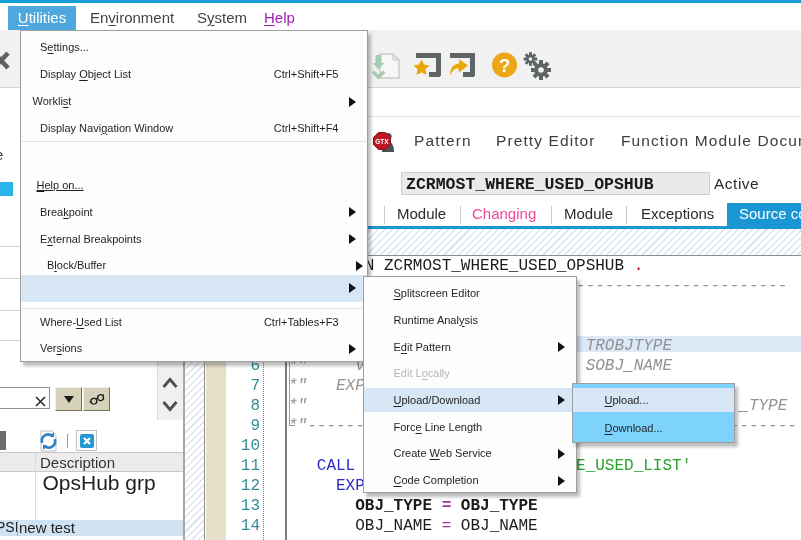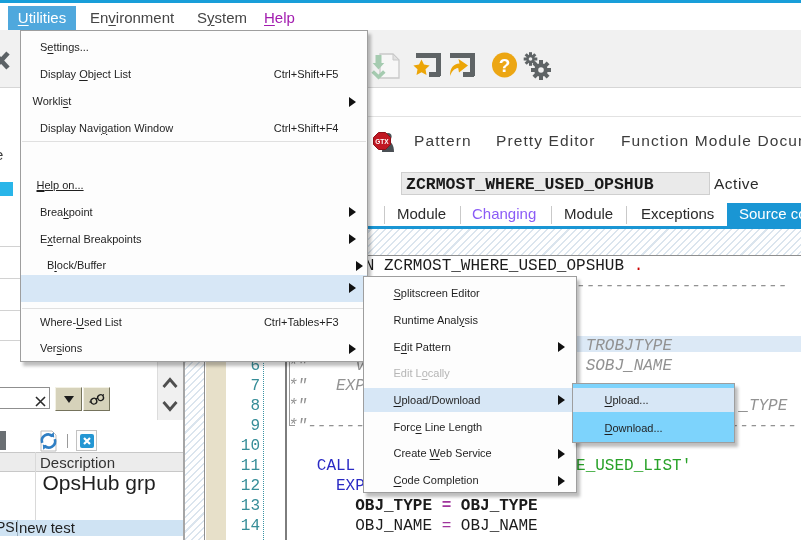--- a/index.html
+++ b/index.html
@@ -97,21 +97,21 @@
 
 <div class="abs" style="left:401px;top:172px;width:309px;height:23px;background:#eaeaea;border:1px solid #cfcfcf;box-sizing:border-box;"></div>
 <div class="abs mono" style="left:406px;top:175px;font-size:16.5px;font-weight:bold;color:#1a1a1a;">ZCRMOST_WHERE_USED_OPSHUB</div>
 <div class="abs" style="left:714px;top:175px;font-size:15.5px;letter-spacing:0.5px;color:#2b2b2b;">Active</div>
 
 <div id="tabs">
   <div class="abs" style="left:366px;top:203px;width:435px;height:23px;background:#fff;"></div>
   <div class="abs" style="left:384px;top:206px;width:1px;height:18px;background:#c9c9c9;"></div>
   <div class="abs" style="left:397px;top:205px;font-size:15px;color:#2b2b2b;">Module</div>
   <div class="abs" style="left:460px;top:206px;width:1px;height:18px;background:#c9c9c9;"></div>
-  <div class="abs" style="left:472px;top:205px;font-size:15px;color:#8b5cf6;">Changing</div>
+  <div class="abs" style="left:472px;top:205px;font-size:15px;color:#ec4899;">Changing</div>
   <div class="abs" style="left:551px;top:206px;width:1px;height:18px;background:#c9c9c9;"></div>
   <div class="abs" style="left:564px;top:205px;font-size:15px;color:#2b2b2b;">Module</div>
   <div class="abs" style="left:626px;top:206px;width:1px;height:18px;background:#c9c9c9;"></div>
   <div class="abs" style="left:641px;top:205px;font-size:15px;color:#2b2b2b;">Exceptions</div>
   <div class="abs" style="left:727px;top:203px;width:74px;height:23px;background:#1a96d4;"></div>
   <div class="abs" style="left:739px;top:205px;font-size:15px;color:#fff;white-space:nowrap;">Source code</div>
   <div class="abs" style="left:778px;top:221px;width:0;height:0;border-left:6px solid transparent;border-right:6px solid transparent;border-bottom:6px solid #1a96d4;"></div>
 </div>
 <div class="abs" style="left:365px;top:226px;width:436px;height:3px;background:#1a96d4;"></div>
 <div class="abs hatch" style="left:365px;top:229px;width:436px;height:27px;"></div>

